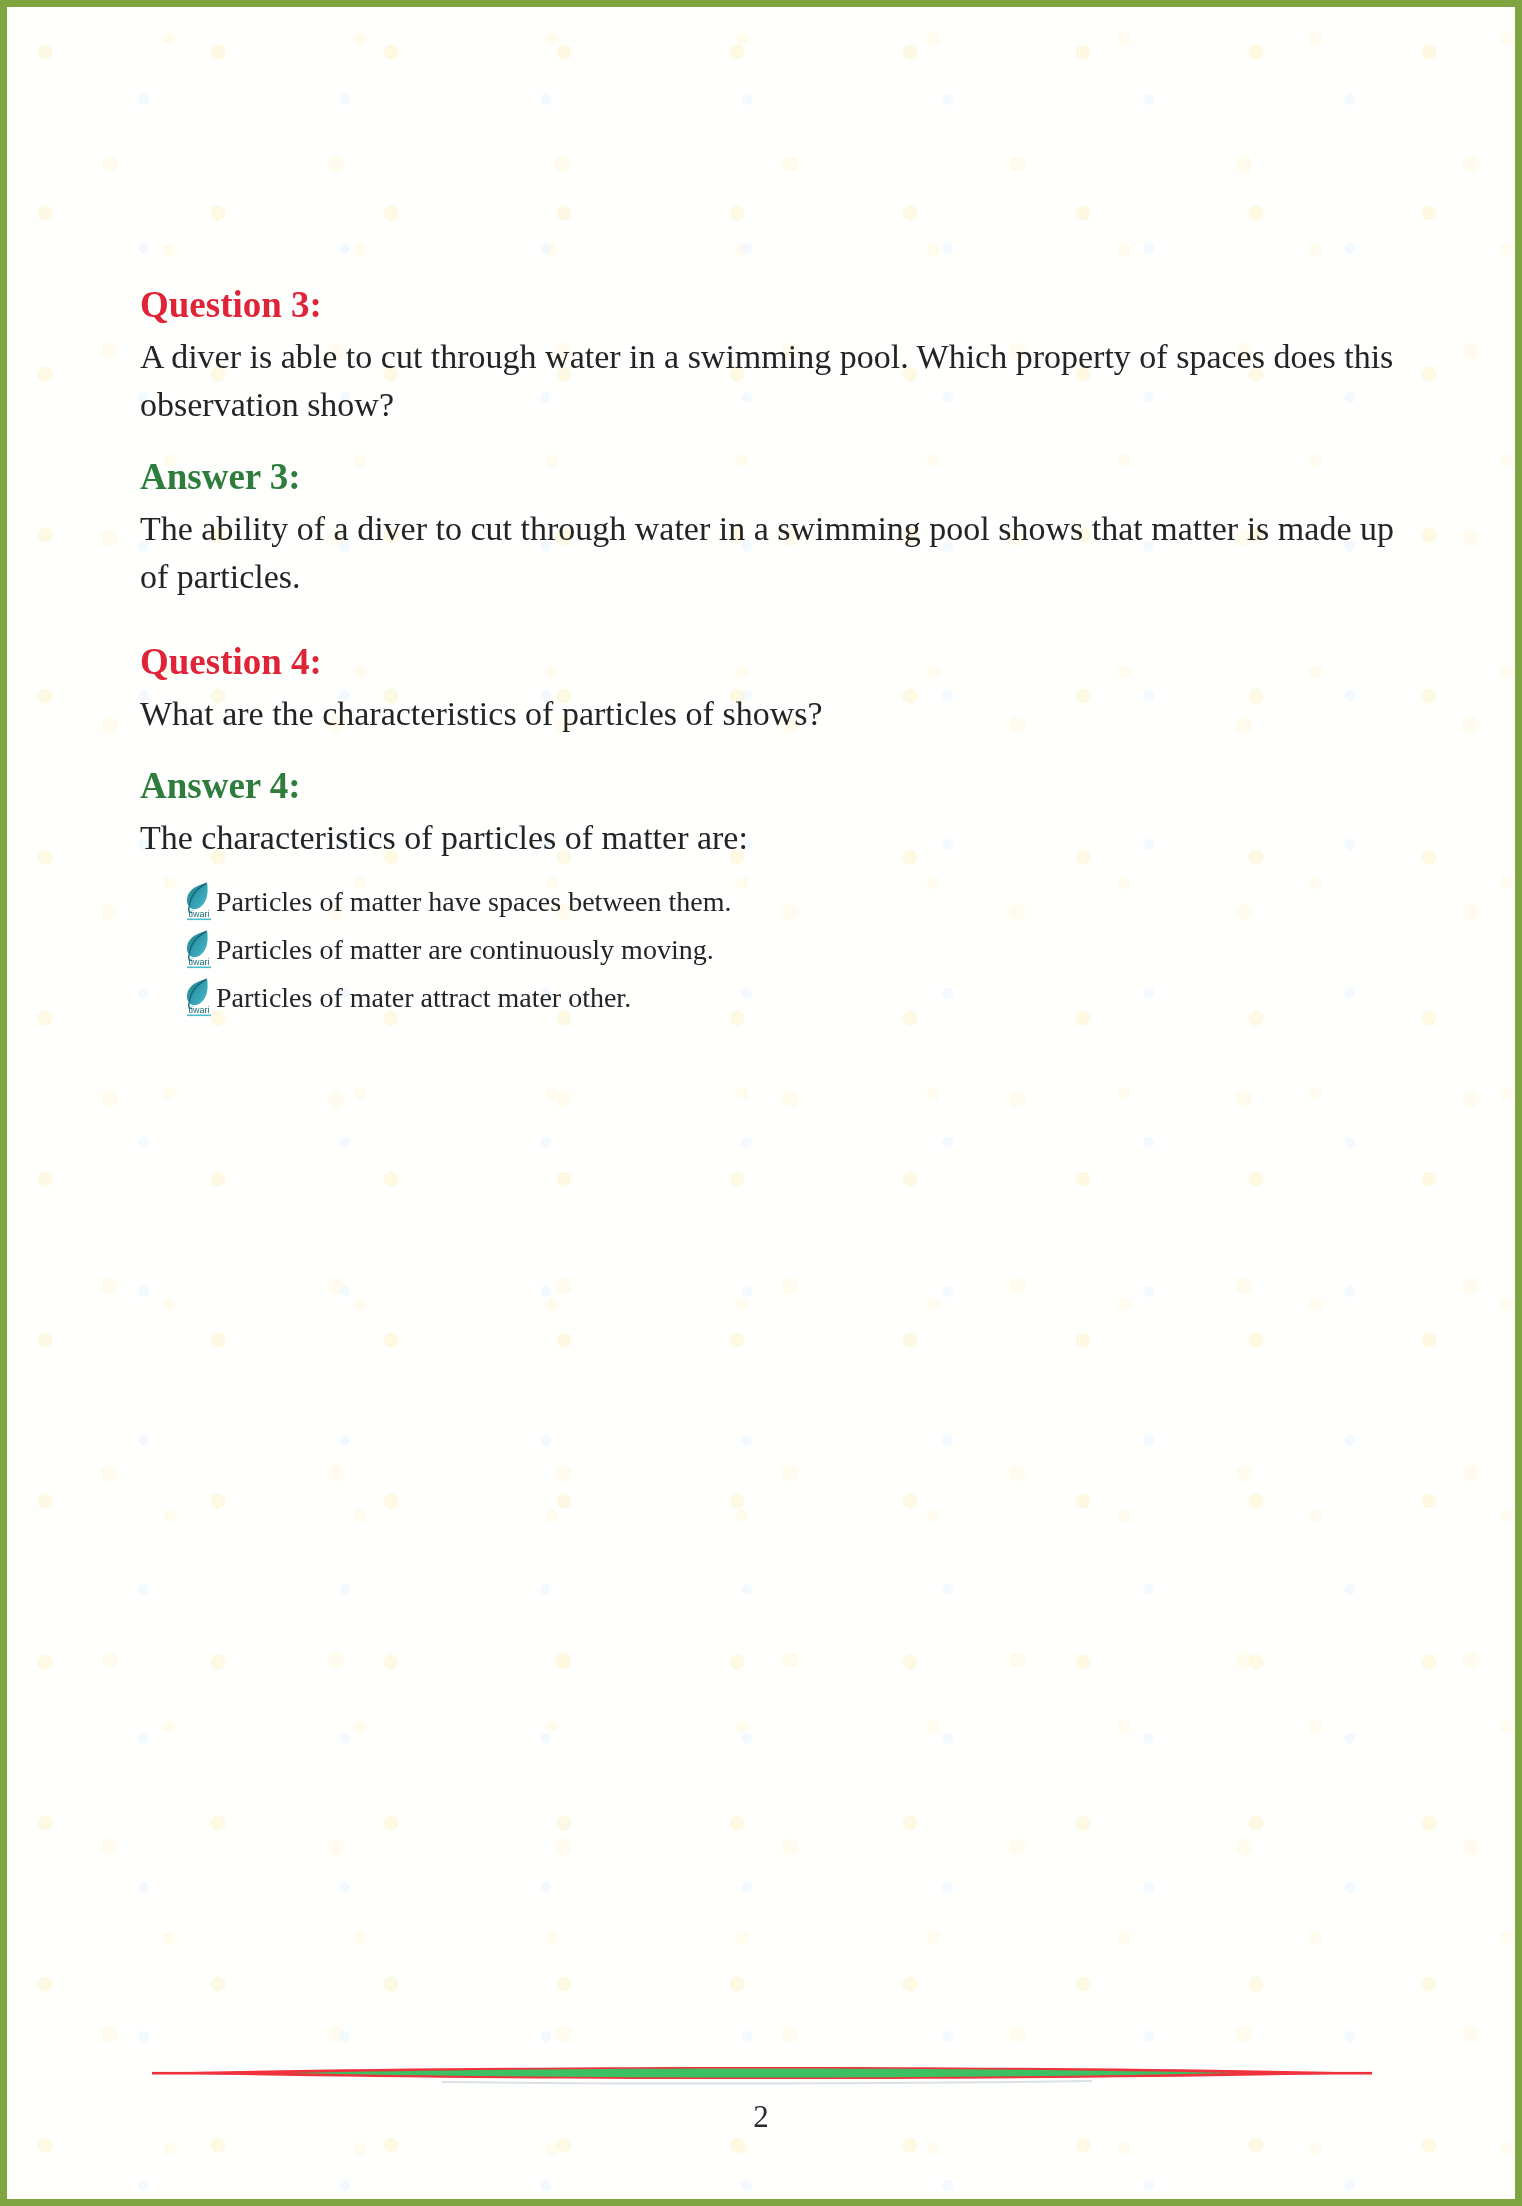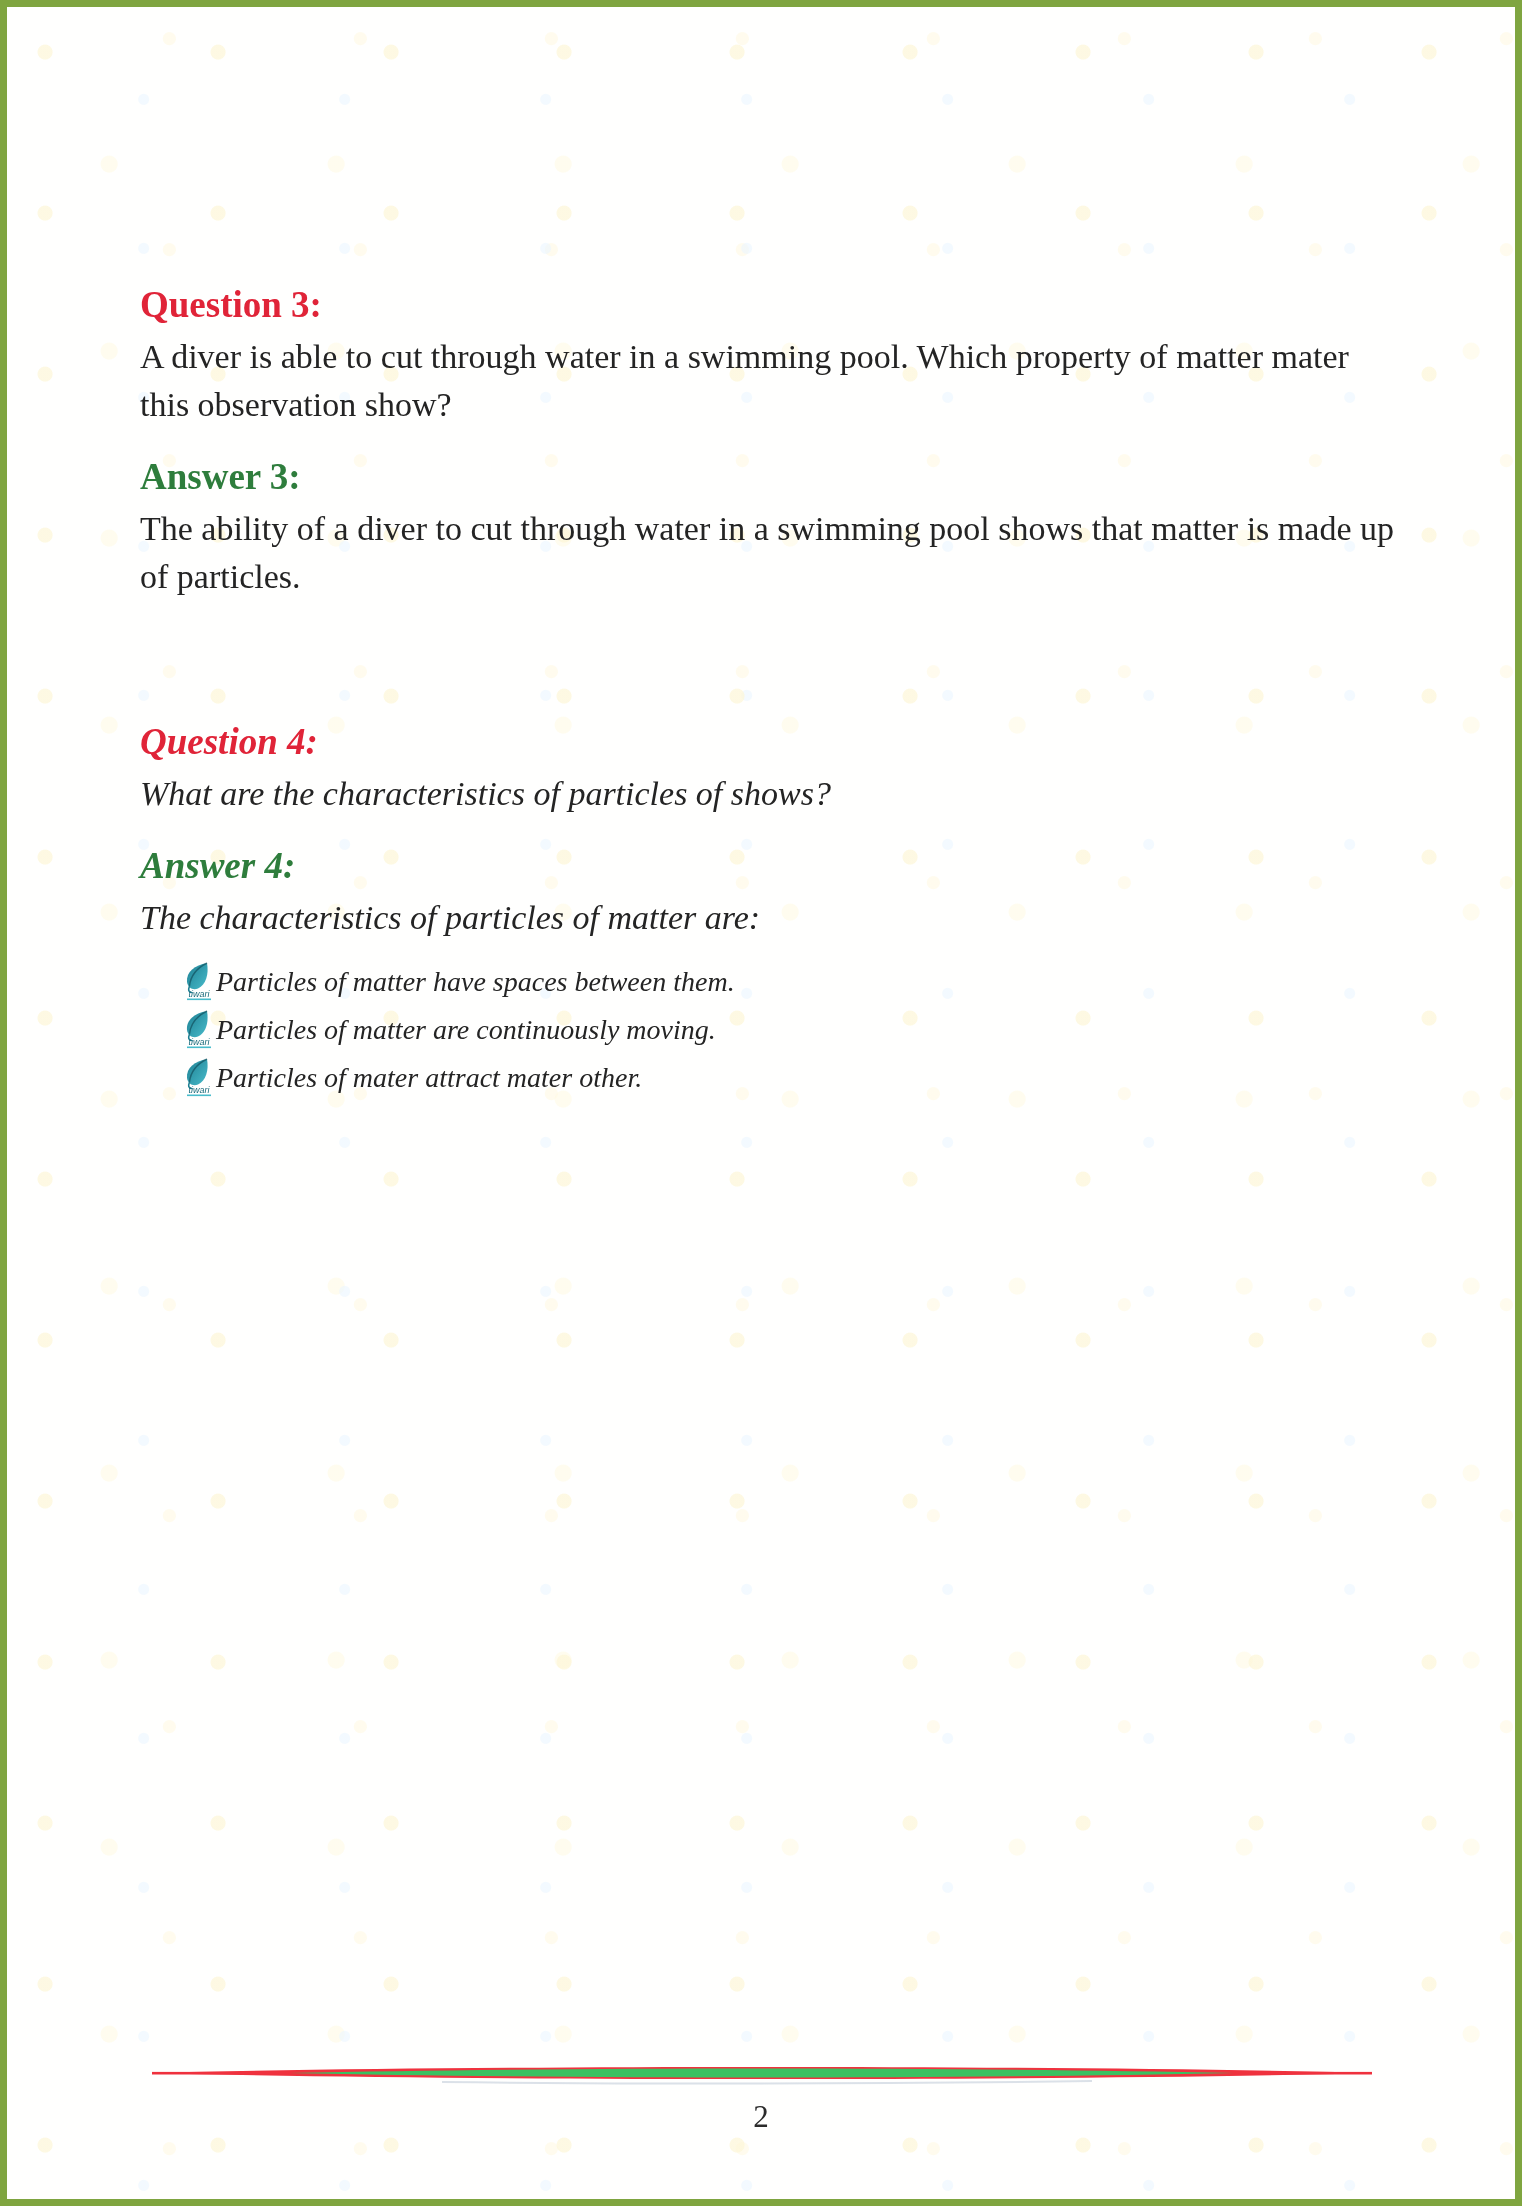--- a/index.html
+++ b/index.html
@@ -45,22 +45,21 @@
     color: var(--answer-heading, #2e7d3c);
   }
   .body-text {
     margin: 7px 0 0 0;
     max-width: 1270px;
     font-size: 34px;
     line-height: 48px;
     color: var(--body-text, #242424);
   }
   .qa-block + .qa-block {
-    margin-top: 120px;
-    font-style: italic;
+    margin-top: 40px;
   }
   ul.bullet-list {
     list-style: none;
     margin: 16px 0 0 0;
     padding: 0 0 0 42px;
   }
   li.bullet-item {
     display: flex;
     align-items: center;
     gap: 2px;
@@ -97,21 +96,21 @@
   }
 </style>
 </head>
 <body>
 
 <div class="page">
   <div class="content">
 
     <div class="qa-block">
       <h2 class="q-label">Question 3:</h2>
-      <p class="body-text">A diver is able to cut through water in a swimming pool. Which property of matter mater this observation show?</p>
+      <p class="body-text">A diver is able to cut through water in a swimming pool. Which property of spaces does this observation show?</p>
       <h2 class="a-label">Answer 3:</h2>
       <p class="body-text">The ability of a diver to cut through water in a swimming pool shows that matter is made up of particles.</p>
     </div>
 
     <div class="qa-block">
       <h2 class="q-label">Question 4:</h2>
       <p class="body-text">What are the characteristics of particles of shows?</p>
       <h2 class="a-label">Answer 4:</h2>
       <p class="body-text">The characteristics of particles of matter are:</p>
 

